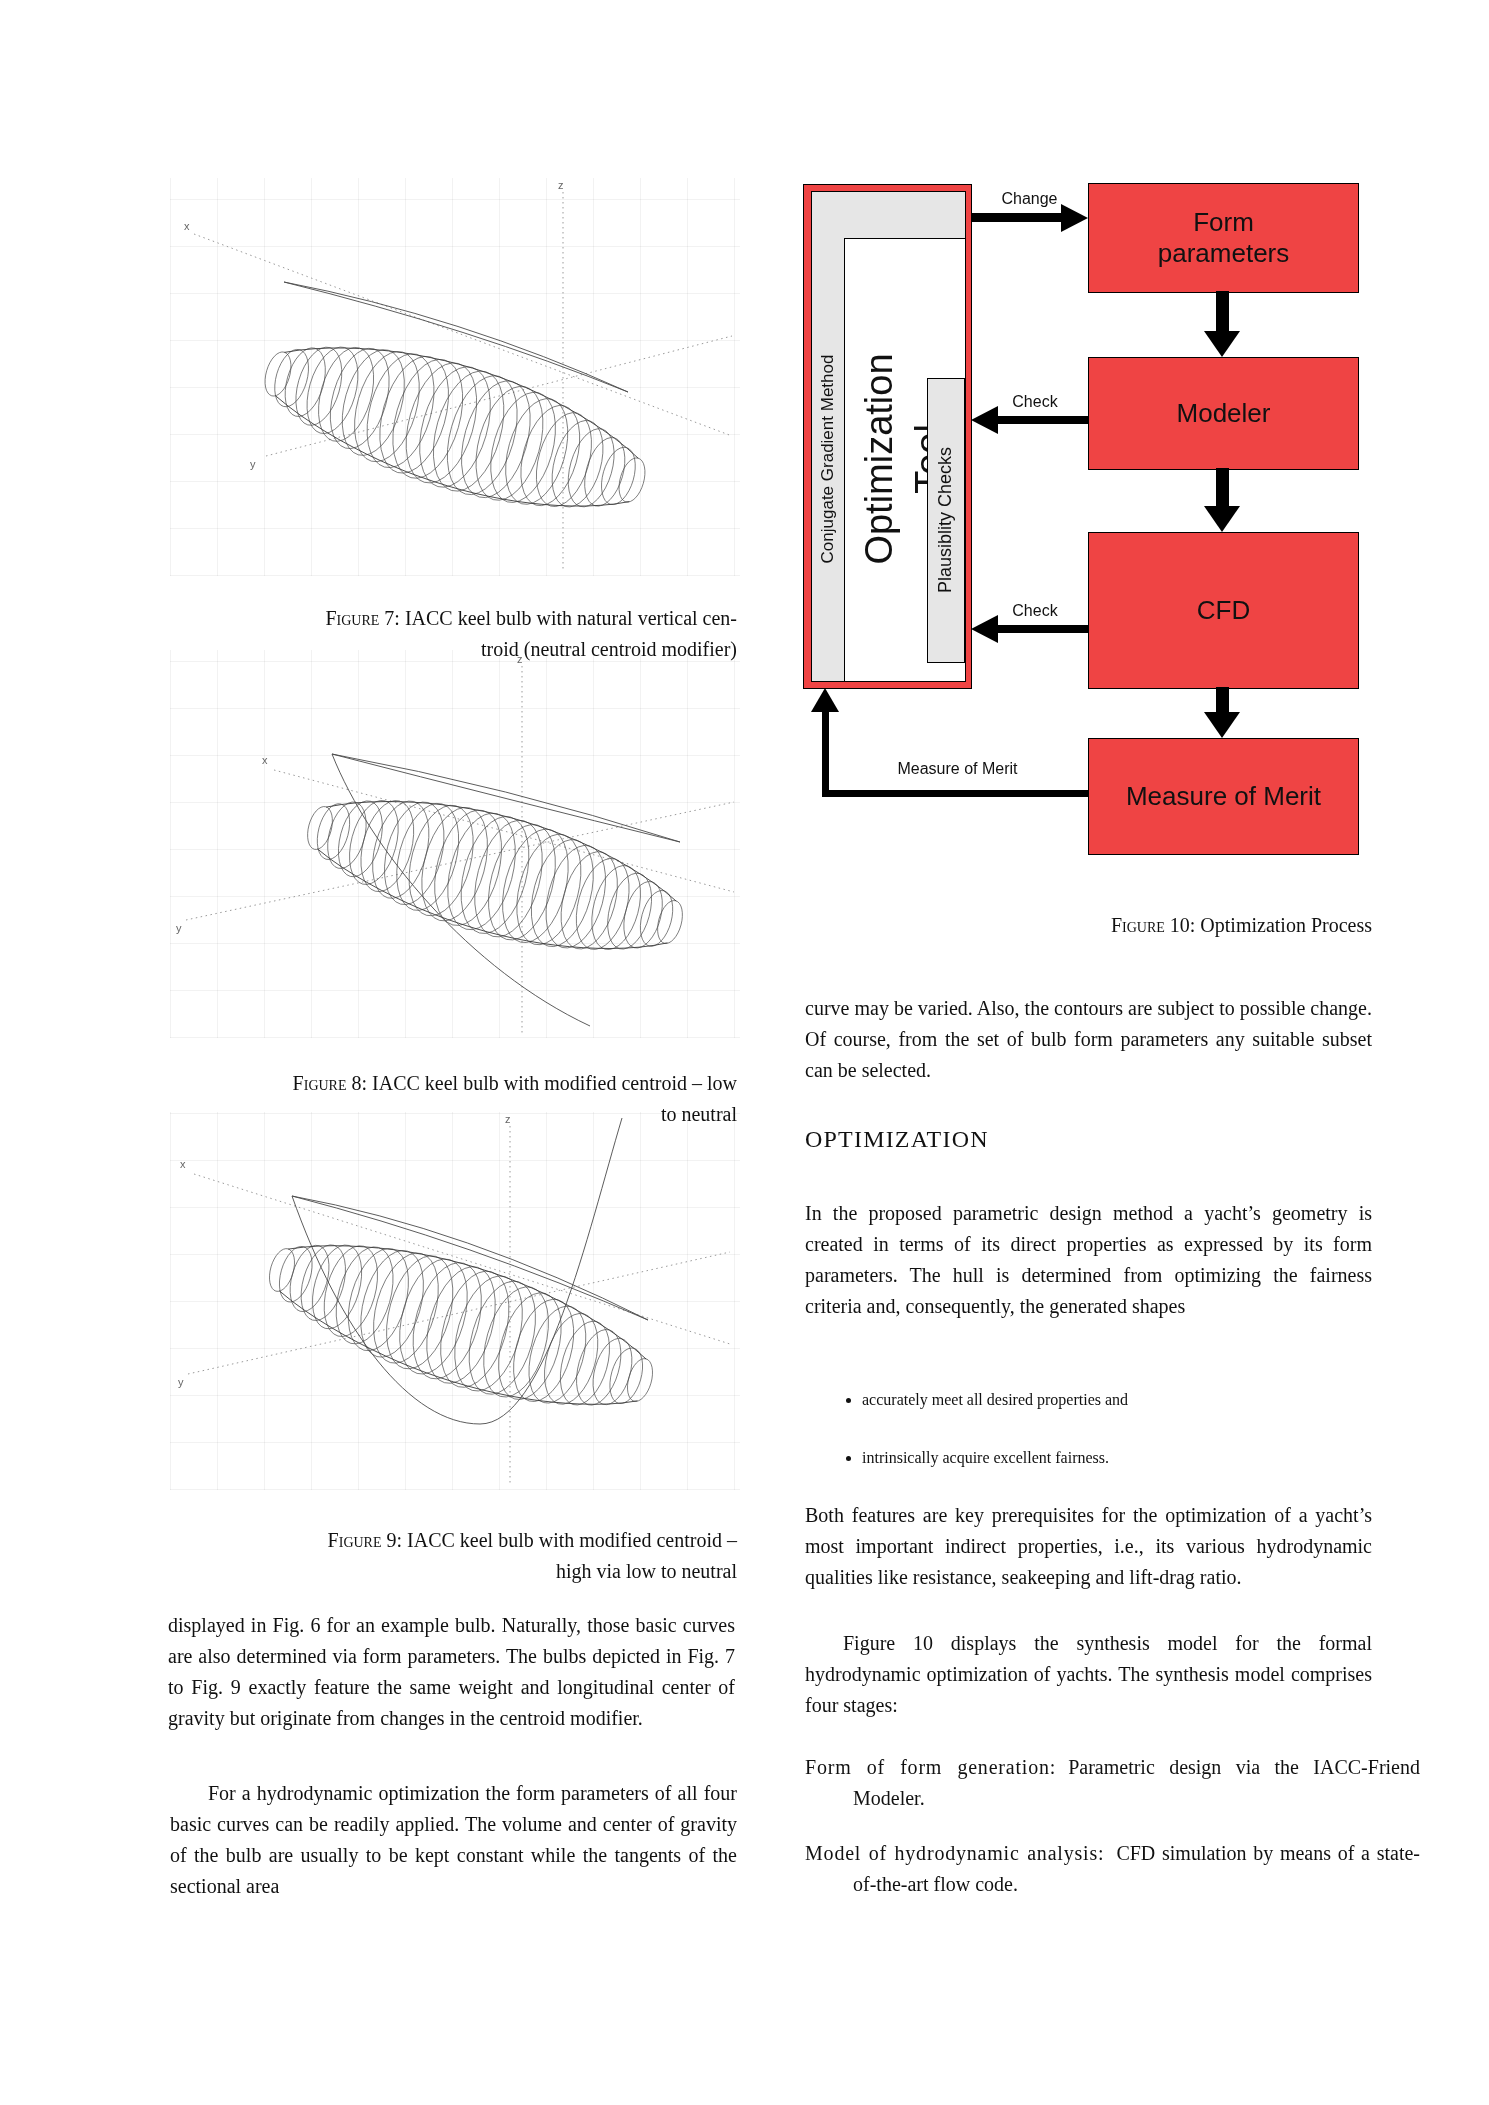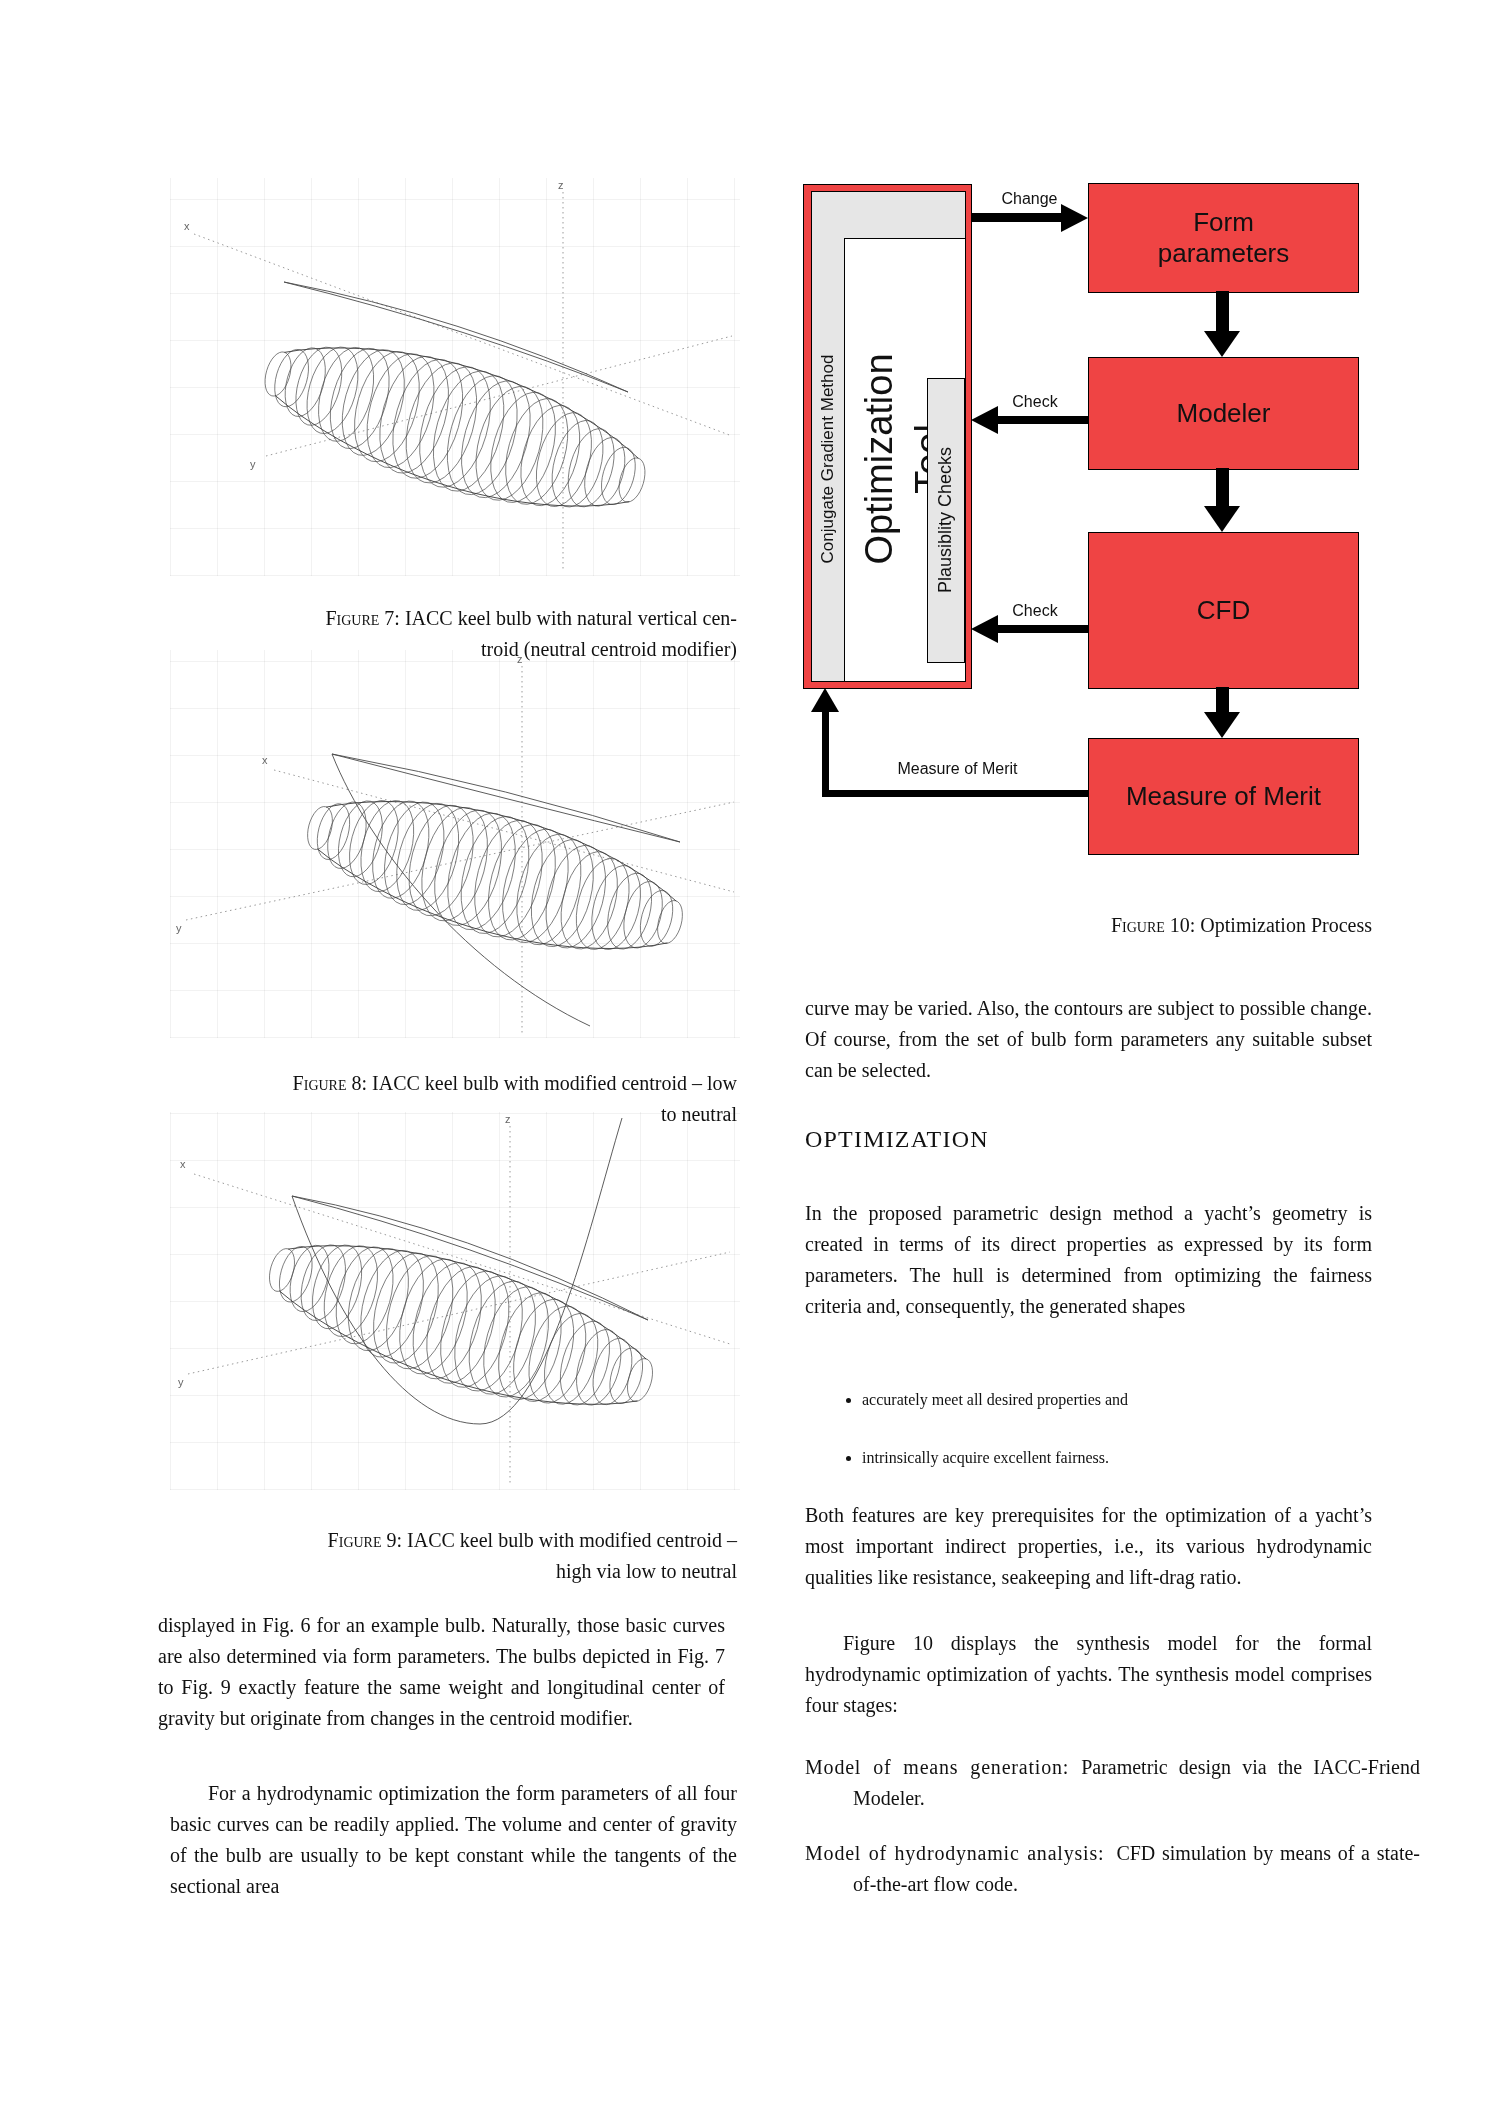--- a/index.html
+++ b/index.html
@@ -187,21 +187,21 @@
         <path d="M118.2,137.1L133.8,135.1L149.1,134.0L164.2,133.7L179.1,134.0L193.9,134.8L208.6,136.0L223.1,137.6L237.5,139.7L251.8,142.2L266.0,145.1L280.0,148.3L294.0,152.0L307.8,156.0L321.5,160.4L335.1,165.2L348.6,170.4L362.0,176.0L375.2,182.0L388.3,188.4L401.4,195.2L414.2,202.4L427.0,210.1L439.6,218.3L452.0,227.1L464.2,236.6L476.2,247.1" class="wire2"></path>
         <path d="M109.4,178.9L122.3,189.4L135.4,198.9L148.6,207.7L161.9,215.9L175.2,223.6L188.6,230.8L202.1,237.6L215.6,244.0L229.1,250.0L242.7,255.6L256.4,260.8L270.1,265.6L283.8,270.0L297.6,274.0L311.4,277.7L325.3,280.9L339.3,283.8L353.3,286.3L367.3,288.4L381.4,290.0L395.5,291.2L409.8,292.0L424.0,292.3L438.4,292.0L452.8,290.9L467.4,288.9" class="wire2"></path>
       </svg>
   </div>
   <p class="caption" style="left:170px;top:1505px;">
     <span class="smallcaps">Figure 9:</span>
     <span>IACC keel bulb with modified centroid –</span><br>
     <span>high via low to neutral</span>
   </p>
 
-  <div class="tblock" style="left:158px;top:1610px;">displayed in Fig. 6 for an example bulb. Naturally, those basic curves are also determined via form parameters. The bulbs depicted in Fig. 7 to Fig. 9 exactly feature the same weight and longitudinal center of gravity but originate from changes in the centroid modifier.</div>
+  <div class="tblock" style="left:168px;top:1610px;">displayed in Fig. 6 for an example bulb. Naturally, those basic curves are also determined via form parameters. The bulbs depicted in Fig. 7 to Fig. 9 exactly feature the same weight and longitudinal center of gravity but originate from changes in the centroid modifier.</div>
   <div class="tblock indent" style="left:170px;top:1778px;">For a hydrodynamic optimization the form parameters of all four basic curves can be readily applied. The volume and center of gravity of the bulb are usually to be kept constant while the tangents of the sectional area</div>
 
   <div class="fcbox" style="left:803px;top:184px;width:167px;height:503px;"></div>
   <div class="greybox" style="left:811px;top:191px;width:153px;height:489px;"></div>
   <div class="whitebox" style="left:844px;top:238px;width:120px;height:442px;"></div>
   <div class="vwrap" style="left:811px;top:238px;width:33px;height:442px;">
     <span class="vtext" style="font-size:17px;">Conjugate Gradient Method</span>
   </div>
   <div class="vwrap" style="left:844px;top:238px;width:120px;height:442px;">
     <span class="vtext opt-label"><span>Optimization</span><br><span>Tool</span></span>
@@ -256,19 +256,19 @@
   <div class="tblock" style="left:805px;top:993px;">curve may be varied. Also, the contours are subject to possible change. Of course, from the set of bulb form parameters any suitable subset can be selected.</div>
   <div class="sechead" style="left:805px;top:1126px;">OPTIMIZATION</div>
   <div class="tblock" style="left:805px;top:1198px;">In the proposed parametric design method a yacht’s geometry is created in terms of its direct properties as expressed by its form parameters. The hull is determined from optimizing the fairness criteria and, consequently, the generated shapes</div>
   <ul class="blist" style="left:805px;top:1384px;">
     <li style="margin-bottom:27px;">accurately meet all desired properties and</li>
     <li>intrinsically acquire excellent fairness.</li>
   </ul>
   <div class="tblock" style="left:805px;top:1500px;">Both features are key prerequisites for the optimization of a yacht’s most important indirect properties, i.e., its various hydrodynamic qualities like resistance, seakeeping and lift-drag ratio.</div>
   <div class="tblock indent" style="left:805px;top:1628px;">Figure 10 displays the synthesis model for the formal hydrodynamic optimization of yachts. The synthesis model comprises four stages:</div>
   <div class="desc" style="left:805px;top:1752px;">
-    <span class="desclabel">Model of means generation:</span><span>Parametric design via the IACC-Friend Modeler.</span>
+    <span class="desclabel">Form of form generation:</span><span>Parametric design via the IACC-Friend Modeler.</span>
   </div>
   <div class="desc" style="left:805px;top:1838px;">
     <span class="desclabel">Model of hydrodynamic analysis:</span><span>CFD simulation by means of a state-of-the-art flow code.</span>
   </div>
 
 </div>
 
 </body></html>

